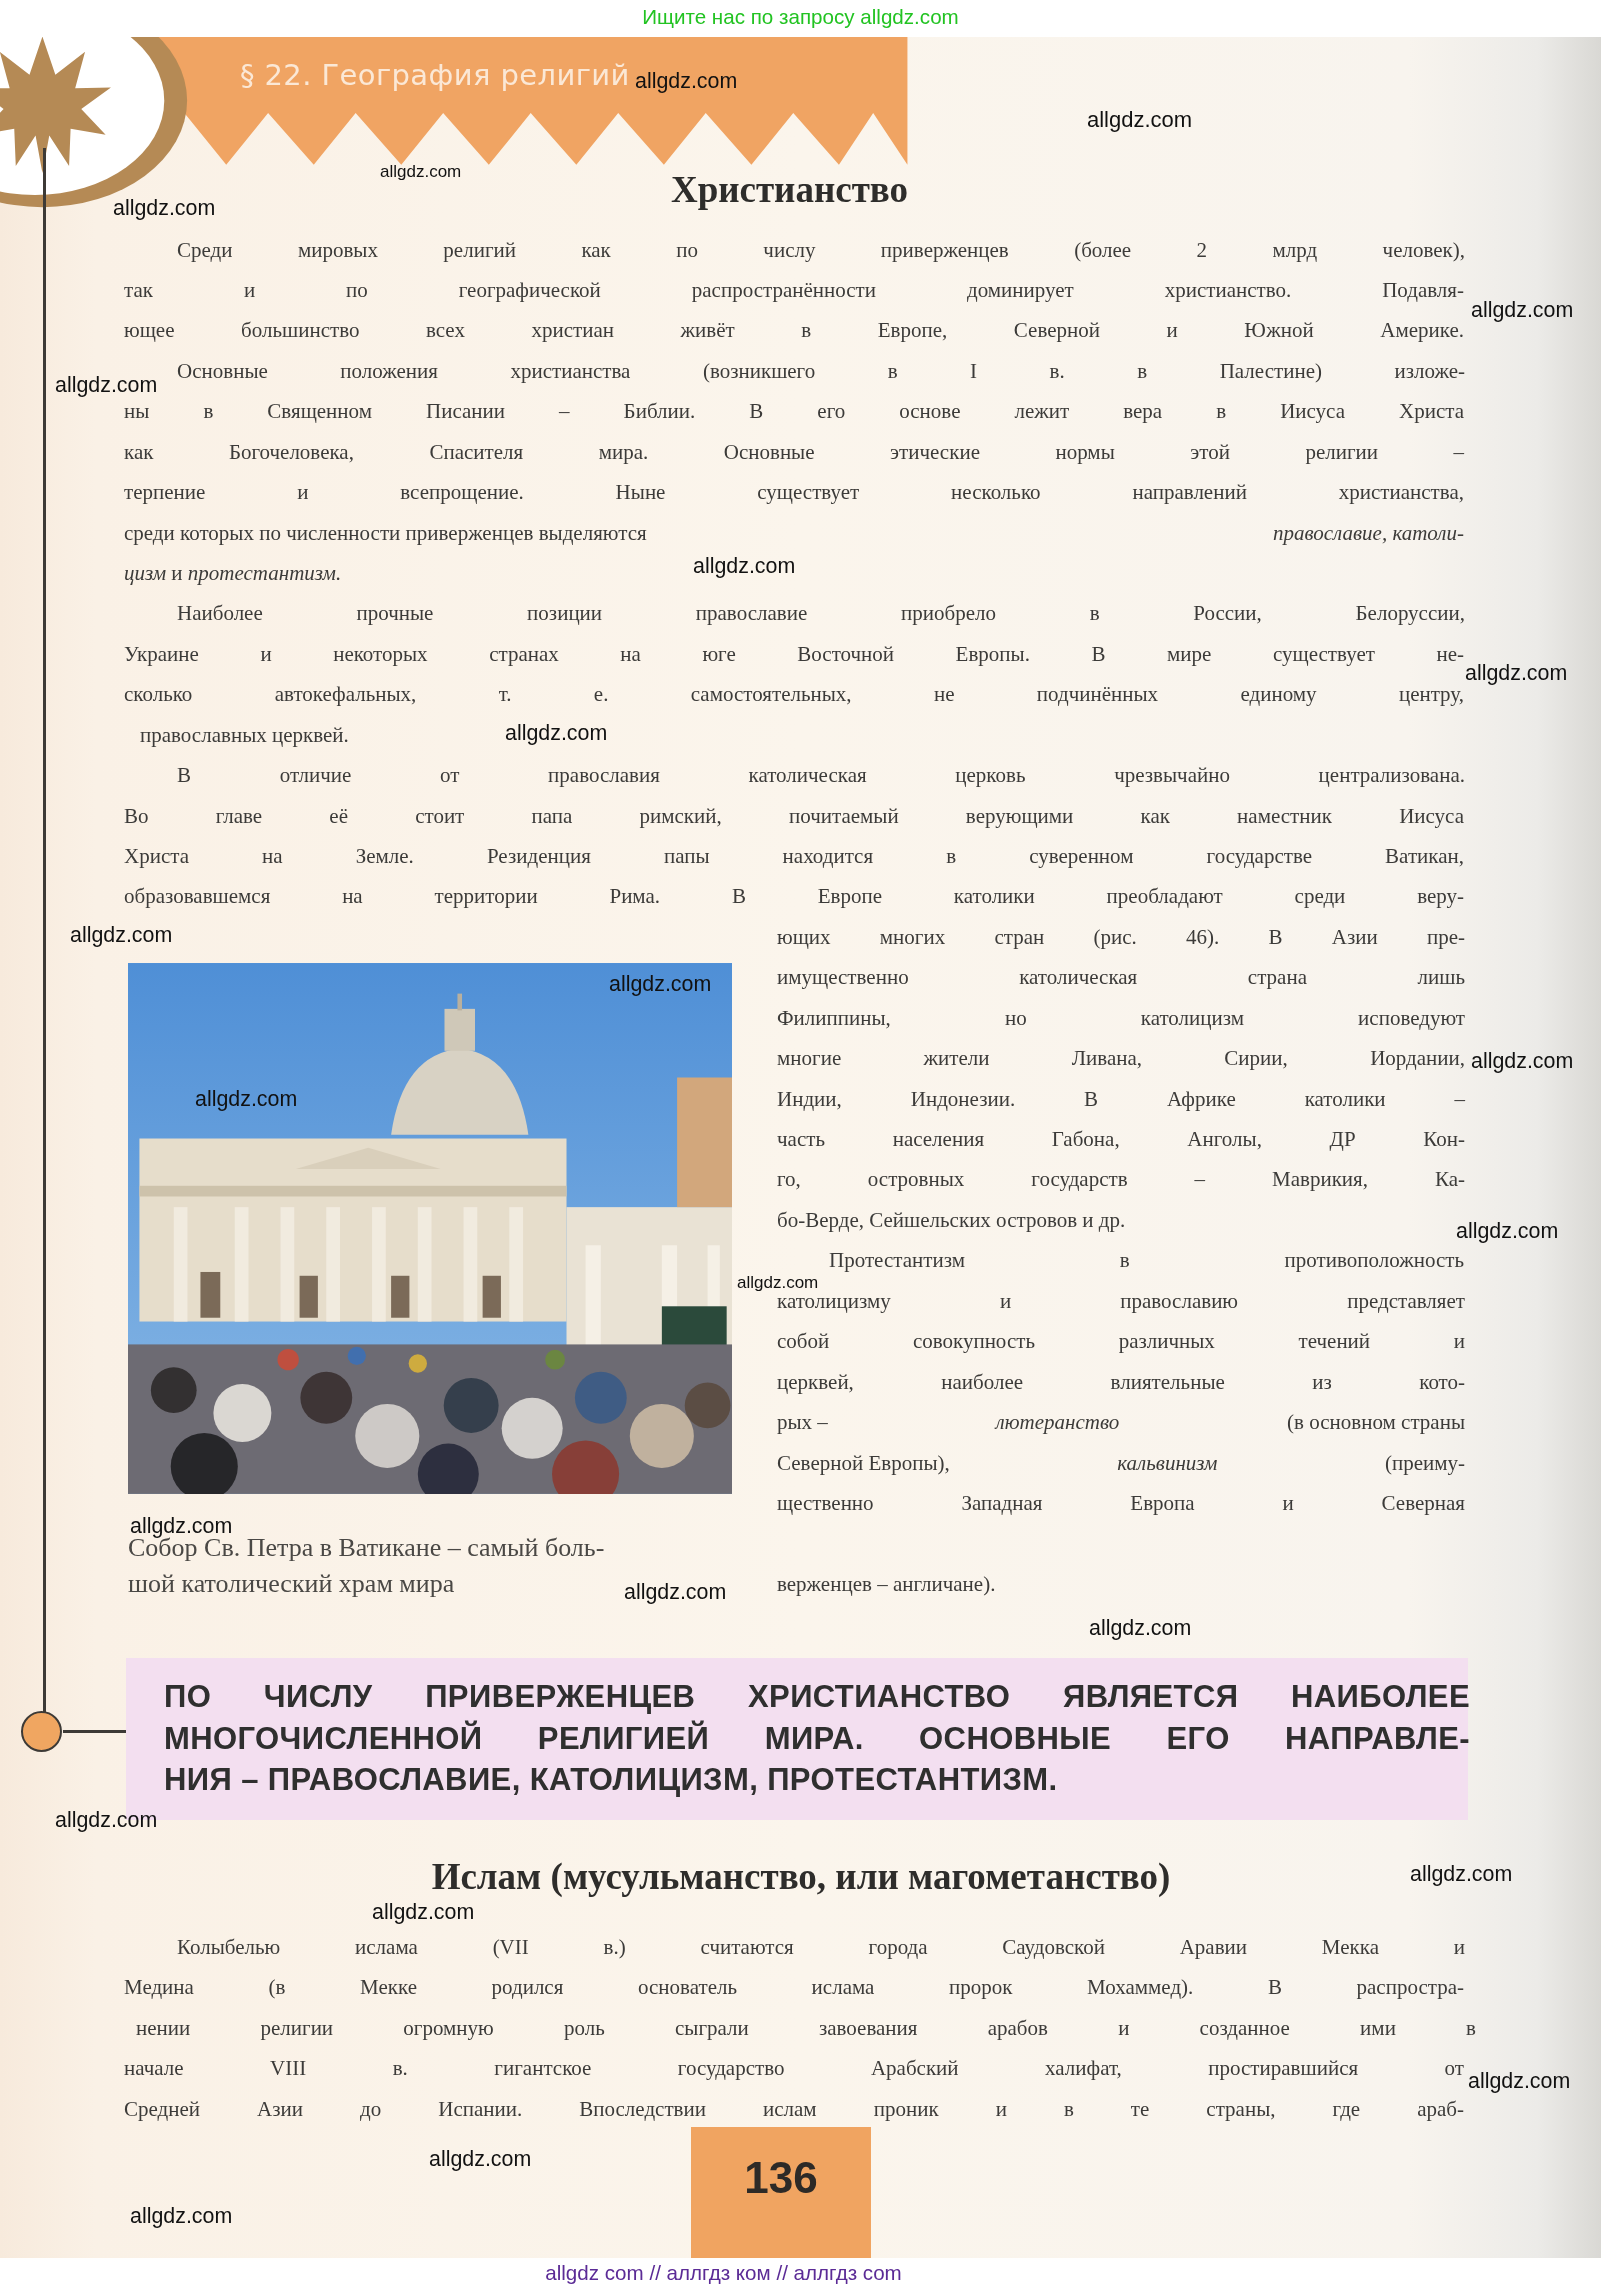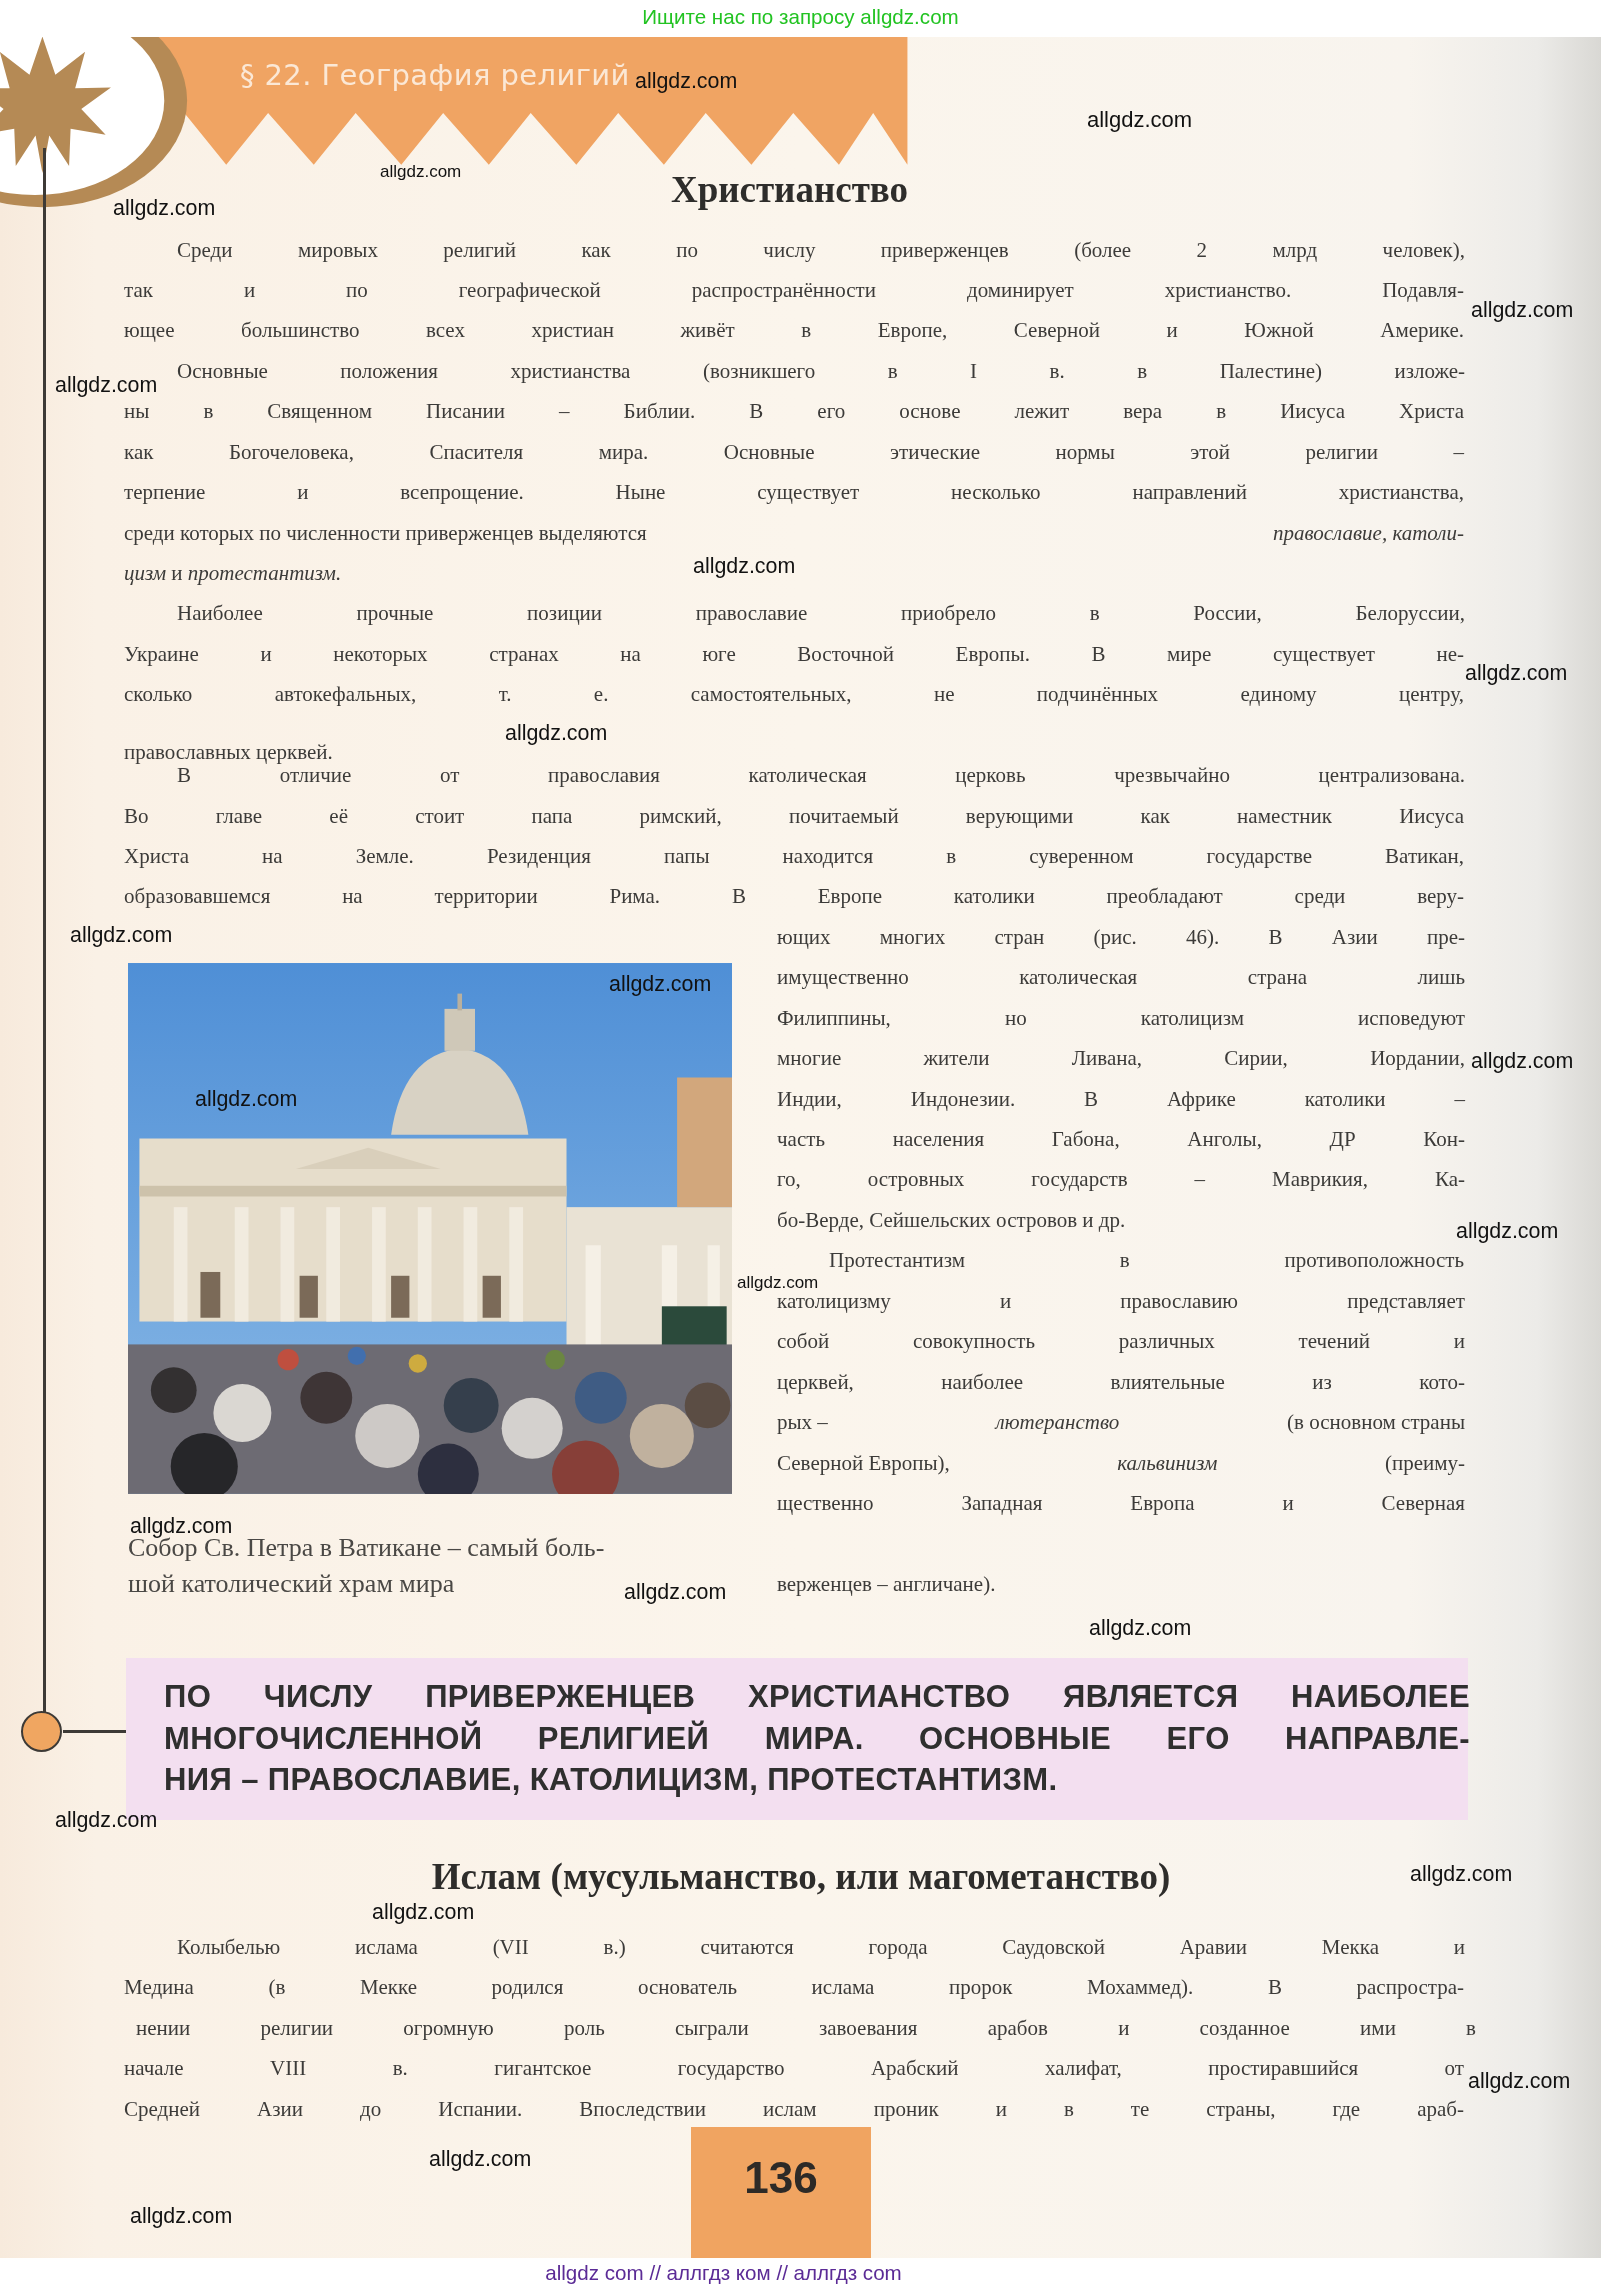--- a/index.html
+++ b/index.html
@@ -72,21 +72,21 @@
     <span class="it" style="float:right;">православие, католи-</span>
   </div>
   <div class="line" style="left:124px; top:518px;">
     <span class="it">цизм</span>
     <span>и</span>
     <span class="it">протестантизм.</span>
   </div>
   <div class="line j" style="left:177px; top:558px; width:1288px;">Наиболее прочные позиции православие приобрело в России, Белоруссии,</div>
   <div class="line j" style="left:124px; top:599px; width:1340px;">Украине и некоторых странах на юге Восточной Европы. В мире существует не-</div>
   <div class="line j" style="left:124px; top:639px; width:1340px;">сколько автокефальных, т. е. самостоятельных, не подчинённых единому центру,</div>
-  <div class="line" style="left:124px; top:680px;margin-top:17px;">православных церквей.</div>
+  <div class="line" style="left:140px; top:680px;">православных церквей.</div>
   <div class="line j" style="left:177px; top:720px; width:1288px;">В отличие от православия католическая церковь чрезвычайно централизована.</div>
   <div class="line j" style="left:124px; top:761px; width:1340px;">Во главе её стоит папа римский, почитаемый верующими как наместник Иисуса</div>
   <div class="line j" style="left:124px; top:801px; width:1340px;">Христа на Земле. Резиденция папы находится в суверенном государстве Ватикан,</div>
   <div class="line j" style="left:124px; top:841px; width:1340px;">образовавшемся на территории Рима. В Европе католики преобладают среди веру-</div>
 
   <div class="photo">
     <svg width="604" height="531" viewBox="0 0 792 696">
       <defs>
         <linearGradient id="sky" x1="0" y1="0" x2="0" y2="1">
           <stop offset="0" stop-color="#4f8fd6"></stop>

